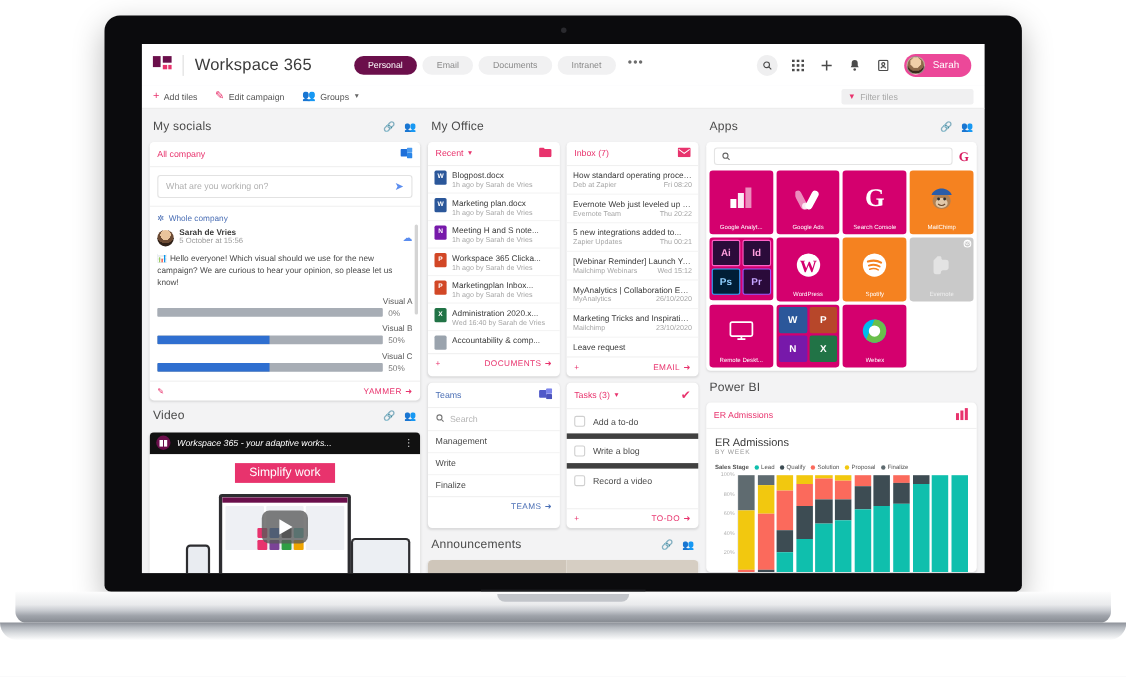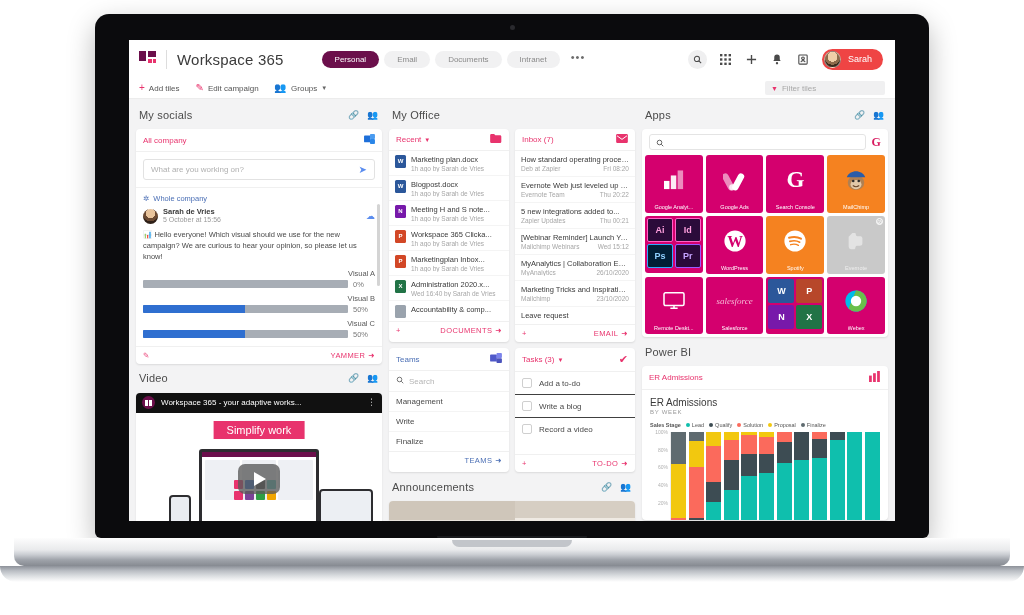--- a/index.html
+++ b/index.html
@@ -64,21 +64,21 @@
     padding:4px 13px; border-radius:11px; font-size:8px; color:#8a8a8a;
     background:#f1f1f2; white-space:nowrap; cursor:pointer;
   }
   .nav-tab.active { background:#6b0f4b; color:#fff; }
   .nav-more { font-size:11px; color:#6d6d6d; padding:0 6px; letter-spacing:1px; cursor:pointer;}
   .header-right { margin-left:auto; display:flex; align-items:center; gap:11px; padding-right:2px;}
   .hicon { width:15px; height:15px; color:#4a4a4a; display:flex; align-items:center; justify-content:center; cursor:pointer;}
   .hicon svg{ display:block; }
   .search-circle{ background:#efeff0; border-radius:50%; width:19px;height:19px; }
   .user-pill {
-    display:flex; align-items:center; gap:7px; background:#ef4444;
+    display:flex; align-items:center; gap:7px; background:#ec4899;
     border-radius:12px; padding:2px 11px 2px 2px; cursor:pointer;
   }
   .user-ava {
     width:17px;height:17px;border-radius:50%;
     background:radial-gradient(circle at 50% 32%, #f0cfa8 0 38%, #8d6a4a 39% 62%, #3a2a1c 63%);
     border:1px solid rgba(255,255,255,.45);
   }
   .user-name { color:#fff; font-size:9px; }
 
   
@@ -146,21 +146,21 @@
     font-size:7.5px; color:#e8336d;
   }
   .card-foot .right { margin-left:auto; display:flex; align-items:center; gap:3px; letter-spacing:.4px;}
   .card-foot .right.blue { color:#4b6fb5; }
 
   
   .vid-bar { background:#111; height:20px; display:flex; align-items:center; gap:6px; padding:0 6px;}
   .vid-logo{ width:13px;height:13px;border-radius:50%;background:#6b0f4b; position:relative; flex:none;}
   .vid-logo:after{content:"";position:absolute;left:3px;top:3.5px;width:7px;height:6px;
      background:linear-gradient(90deg,#fff 0 42%,transparent 42% 58%,#fff 58%);}
-  .vid-t { color:#fff; font-size:8px; white-space:nowrap; overflow:hidden; text-overflow:ellipsis; }
+  .vid-t { color:#fff; font-size:8px; white-space:nowrap; overflow:hidden; text-overflow:ellipsis;font-style:italic; }
   .vid-kebab{ margin-left:auto; color:#ddd; font-size:9px; letter-spacing:0; line-height:.6;}
   .vid-body { background:#fff; height:131px; position:relative; overflow:hidden;}
   .vid-tag {
     position:absolute; left:50%; top:8px; transform:translateX(-50%);
     background:#e8336d; color:#fff; font-size:11px; padding:3px 13px; white-space:nowrap;
   }
   .devices { position:absolute; left:50%; top:36px; transform:translateX(-50%); }
   .mon { width:120px; height:76px; background:#2d2d30; border-radius:3px; padding:3px;}
   .mon-scr{ width:100%;height:100%;background:#fff; position:relative; overflow:hidden;}
   .mon-top{height:5px;background:#6b0f4b;}
@@ -188,21 +188,21 @@
   .li-main { min-width:0; flex:1; }
   .li-t { font-size:7.5px; color:#3a3a3a; white-space:nowrap; overflow:hidden; text-overflow:ellipsis;}
   .li-s { font-size:6.5px; color:#a6a6a6; white-space:nowrap; overflow:hidden; text-overflow:ellipsis; margin-top:1px;}
   .mail-li { padding:4px 6px; border-bottom:1px solid #f4f4f4;}
   .mail-t { font-size:7.5px; color:#3a3a3a; white-space:nowrap; overflow:hidden; text-overflow:ellipsis;}
   .mail-sub { display:flex; margin-top:1px; }
   .mail-from { font-size:6.5px; color:#a6a6a6; flex:1; overflow:hidden; white-space:nowrap; text-overflow:ellipsis;}
   .mail-date { font-size:6.5px; color:#a6a6a6; white-space:nowrap;}
   .teams-search { display:flex; align-items:center; gap:5px; padding:5px 7px; border-bottom:1px solid #f2f2f2; font-size:8px; color:#b5b5b5;}
   .team-row { padding:5px 7px; font-size:8px; color:#4a4a4a; border-bottom:1px solid #f4f4f4;}
-  .task-row { display:flex; align-items:center; gap:7px; padding:6px 7px; border-bottom:1px solid #404040;}
+  .task-row { display:flex; align-items:center; gap:7px; padding:6px 7px; border-bottom:5px solid #404040;}
   .task-cb { width:10px;height:10px;border:1px solid #cfcfcf;border-radius:2px; flex:none;}
   .task-t { font-size:8px; color:#4a4a4a; }
 
   
   .ann-img { height:105px; position:relative; overflow:hidden; display:flex;}
   .ann-a { flex:1.05; background:
       linear-gradient(180deg,#cfc6ba 0 18%, #e9e4dd 18% 100%);
       position:relative; }
   .ann-b { flex:1; background:linear-gradient(180deg,#d6cec3 0 16%, #efeae3 16% 100%); position:relative;}
 
@@ -484,28 +484,28 @@
                 <span class="ico">
                   <svg width="12" height="9" viewBox="0 0 13 10">
                       <path d="M0 1.4A1.4 1.4 0 0 1 1.4 0h3l1.3 1.5H11A1.4 1.4 0 0 1 12.4 3v5.5A1.4 1.4 0 0 1 11 10H1.4A1.4 1.4 0 0 1 0 8.6z" fill="#e8336d"></path>
                     </svg>
                 </span>
               </div>
               <div>
                 <div class="li">
                   <div class="fico" style="background:#2b579a">W</div>
                   <div class="li-main">
-                    <div class="li-t">Marketing plan.docx</div>
+                    <div class="li-t">Blogpost.docx</div>
                     <div class="li-s">1h ago by Sarah de Vries</div>
                   </div>
                 </div>
                 <div class="li">
                   <div class="fico" style="background:#2b579a">W</div>
                   <div class="li-main">
-                    <div class="li-t">Blogpost.docx</div>
+                    <div class="li-t">Marketing plan.docx</div>
                     <div class="li-s">1h ago by Sarah de Vries</div>
                   </div>
                 </div>
                 <div class="li">
                   <div class="fico" style="background:#7719aa">N</div>
                   <div class="li-main">
                     <div class="li-t">Meeting H and S note...</div>
                     <div class="li-s">1h ago by Sarah de Vries</div>
                   </div>
                 </div>
@@ -791,26 +791,20 @@
               </div>
 
               <div class="app-tile">
                 <div class="art">
                   <svg width="24" height="20" viewBox="0 0 26 22" fill="none" stroke="#fff" stroke-width="1.7">
                     <rect x="2" y="2" width="22" height="14" rx="1.6"></rect>
                       <path d="M9 19h8M13 16v3"></path>
                   </svg>
                 </div>
                 <div class="lbl">Remote Deskt...</div>
-              </div>
-              <div class="app-tile">
-                <div class="art">
-                  <span style="color:#f6b9d6;font-size:9px;font-style:italic;font-family:'Liberation Serif',serif">salesforce</span>
-                </div>
-                <div class="lbl">Salesforce</div>
               </div>
               <div class="app-tile">
                 <div class="quad">
                   <div style="background:#2b579a">W</div>
                   <div style="background:#b7472a">P</div>
                   <div style="background:#7719aa">N</div>
                   <div style="background:#217346">X</div>
                 </div>
               </div>
               <div class="app-tile">

